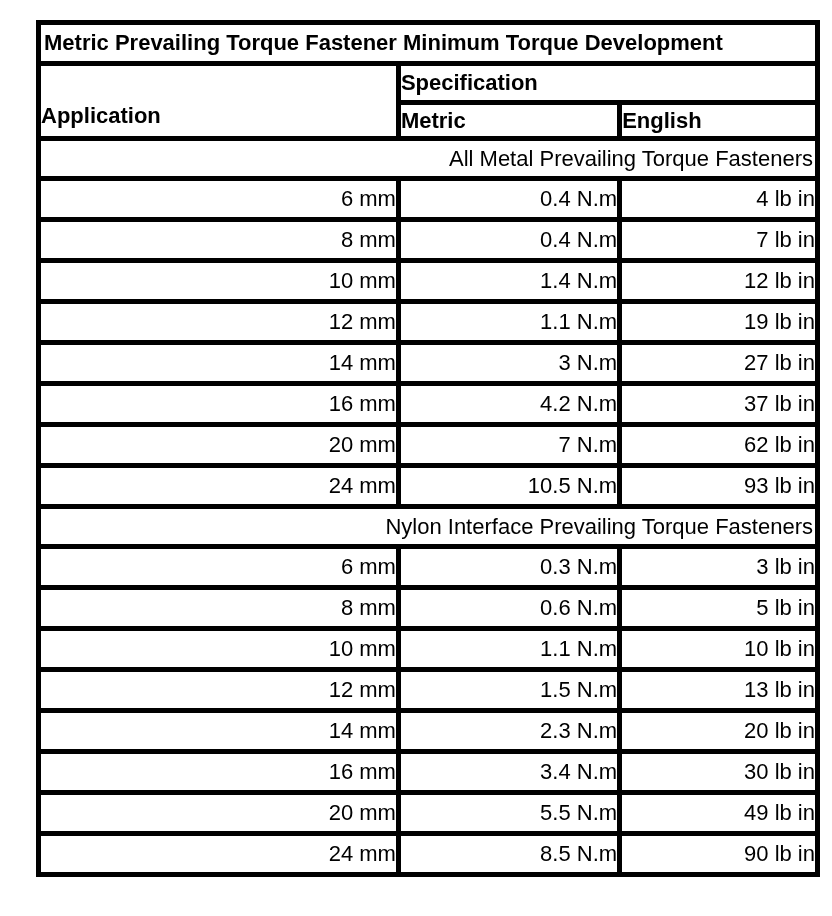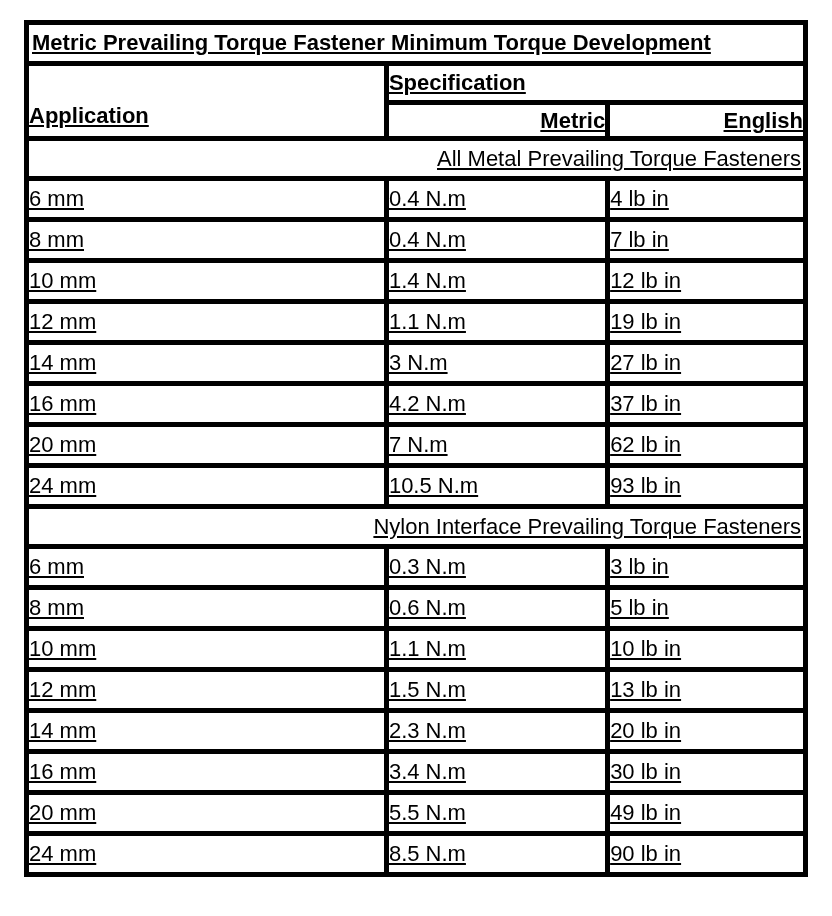--- a/index.html
+++ b/index.html
@@ -7,22 +7,21 @@
     padding: 0;
     background: #ffffff;
   }
   body {
     width: 832px;
     height: 916px;
     font-family: "Liberation Sans", sans-serif;
     color: #000000;
   }
   .page {
-    padding: 20px 20px 0 24px;
-    text-decoration: underline;
+    padding: 20px 20px 0 36px;
   }
   table.torque-table {
     border-collapse: collapse;
     width: 784px;
     table-layout: fixed;
   }
   .torque-table td, .torque-table th {
     border: 5px solid #000000;
     font-size: 22px;
     line-height: 1.15;
@@ -46,33 +45,33 @@
     padding-bottom: 8px;
   }
   th.spec-header {
     font-weight: bold;
     text-align: left;
     height: 34px;
     vertical-align: middle;
   }
   th.unit-header {
     font-weight: bold;
-    text-align: right;
+    text-align: left;
     height: 31px;
     vertical-align: middle;
   }
   td.section-cell {
     font-weight: normal;
     text-align: right;
     padding: 4px 2px 4px 5px;
     height: 27px;
     vertical-align: middle;
   }
   td.data-cell {
-    text-align: left;
+    text-align: right;
     height: 36px;
     vertical-align: middle;
   }
 </style>
 </head>
 <body>
 
 <div class="page">
   <table class="torque-table">
     <colgroup>

